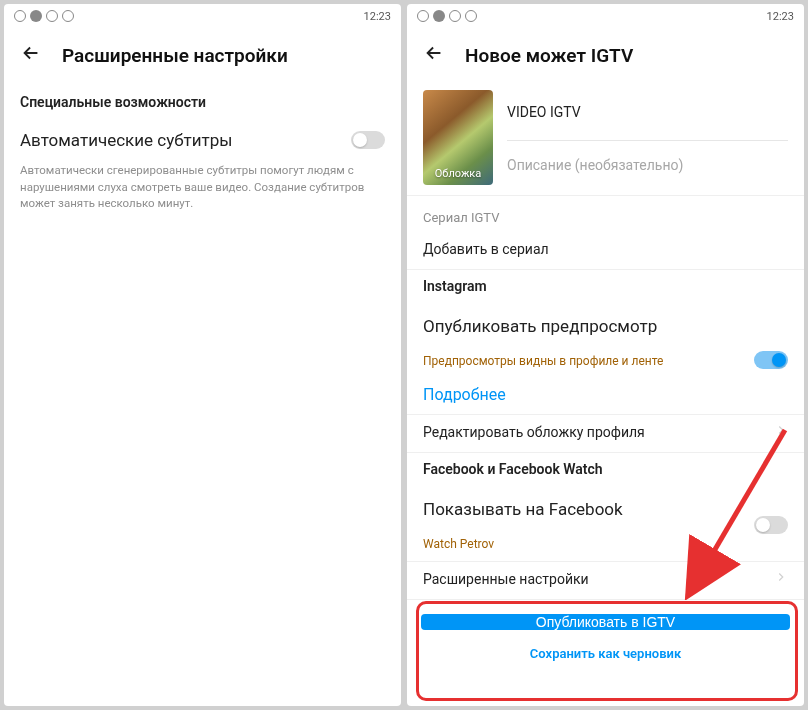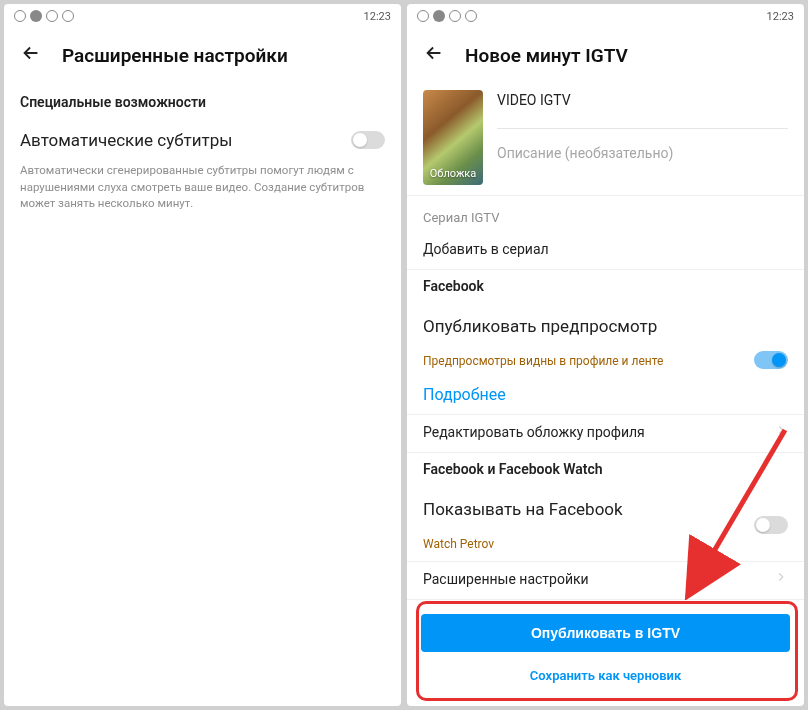--- a/index.html
+++ b/index.html
@@ -82,49 +82,49 @@
       padding: 2px 16px 10px;
       line-height: 1.45;
     }
     .divider { height: 1px; background: #efefef; margin: 0; }
     .thumb-row {
       display: flex;
       gap: 14px;
       padding: 4px 16px 10px;
     }
     .thumb {
-      width: 60px; height: 95px; border-radius: 4px;
+      width: 70px; height: 95px; border-radius: 4px;
       background: linear-gradient(140deg,#c98a4a 0%,#8b5a2b 35%,#b5c96e 55%,#6b8f4a 75%,#3e6a7a 100%);
       position: relative; display: flex; align-items: flex-end; justify-content: center;
       flex-shrink: 0;
     }
     .thumb-label {
       color: #fff; font-size: 11px; padding: 5px 0;
       text-shadow: 0 1px 2px rgba(0,0,0,0.4);
     }
-    .thumb-info { display: flex; flex-direction: column; gap: 16px; flex: 1; padding-top: 2px; }
+    .thumb-info { display: flex; flex-direction: column; gap: 16px; flex: 1; padding-top: 2px; justify-content: center; }
     .video-title { font-size: 14px; color: #222; }
     .desc-placeholder { font-size: 14px; color: #a7a7a7; }
     .section-label {
       font-size: 13px; color: #8e8e8e; padding: 14px 16px 8px;
     }
     .plain-row {
       padding: 8px 16px 12px;
       font-size: 14px; color: #222;
       display: flex; justify-content: space-between; align-items: center;
     }
     .chevron svg { width: 14px; height: 14px; opacity: 0.3; }
     .bold-row { font-weight: 600; }
     .bottom-area {
       padding: 14px;
       display: flex; flex-direction: column; gap: 10px;
     }
     .primary-btn {
-      background: #0095f6; color: #fff; font-weight: 700;
-      font-size: 14px; text-align: center; padding: 11px;
+      background: #0095f6; color: #fff; font-weight: 400;
+      font-size: 14px; text-align: center; 
       border-radius: 4px; border: none; width: 100%;
     }
     .secondary-link {
       color: #0095f6; font-weight: 600; font-size: 13px;
       text-align: center; padding: 6px;
     }
     .highlight-box {
       position: absolute; border: 3px solid #e63030;
       border-radius: 10px; pointer-events: none;
     }
@@ -171,21 +171,21 @@
         <span></span>
     </div>
     <span>12:23</span>
   </div>
   <div class="appbar">
     <span class="back-arrow">
       <svg viewBox="0 0 24 24" fill="none" stroke="#222" stroke-width="2">
           <path d="M19 12H5M11 18l-6-6 6-6"></path>
         </svg>
     </span>
-    <span class="appbar-title">Новое минут IGTV</span>
+    <span class="appbar-title">Новое может IGTV</span>
   </div>
 
   <div class="thumb-row">
     <div class="thumb">
       <span class="thumb-label">Обложка</span>
     </div>
     <div class="thumb-info">
       <div class="video-title">VIDEO IGTV</div>
       <div class="thin-divider"></div>
       <div class="desc-placeholder">Описание (необязательно)</div>
@@ -193,21 +193,21 @@
   </div>
   <div class="divider"></div>
 
   <div class="section-label">Сериал IGTV</div>
   <div class="plain-row">
     <span>Добавить в сериал</span>
   </div>
   <div class="divider"></div>
 
   <div class="plain-row bold-row">
-    <span>Facebook</span>
+    <span>Instagram</span>
   </div>
 
   <div class="row">
     <div class="row-left">
       <span class="row-main">Опубликовать предпросмотр</span>
       <span class="row-sub">Предпросмотры видны в профиле и ленте</span>
       <span class="row-link">Подробнее</span>
     </div>
     <span class="toggle on"></span>
   </div>

